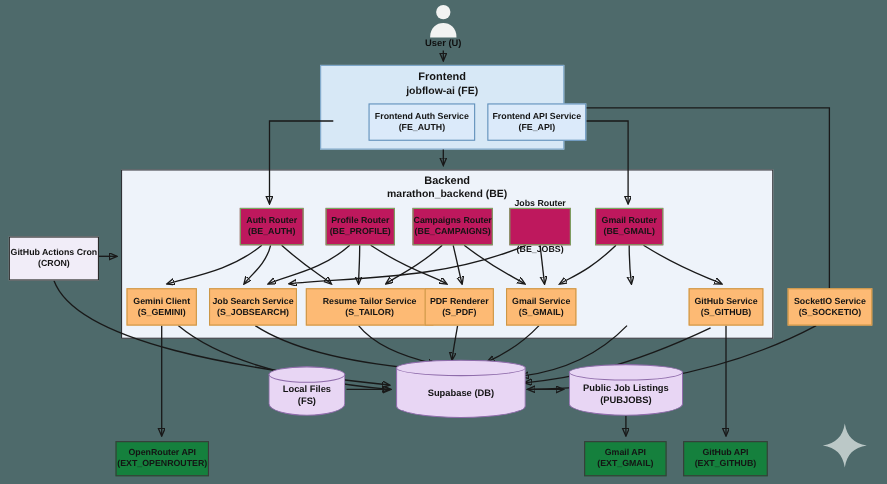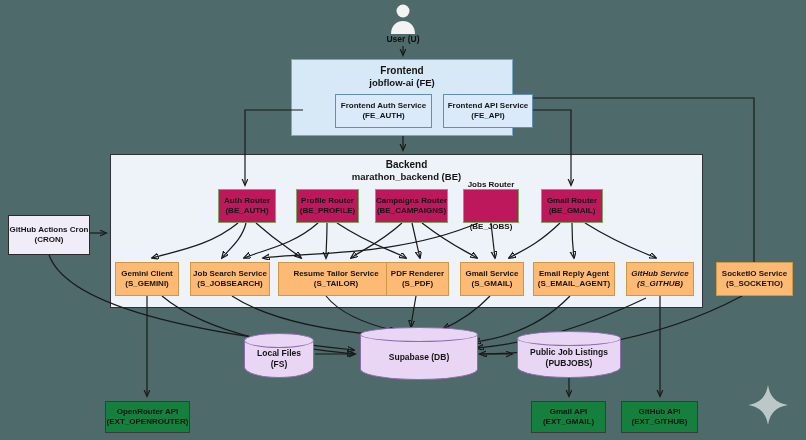--- a/index.html
+++ b/index.html
@@ -160,25 +160,21 @@
     <span>(S_TAILOR)</span>
   </div>
   <div class="node service" style="left:386px;top:262px;width:63px;height:34px;">
     <span>PDF Renderer</span>
     <span>(S_PDF)</span>
   </div>
   <div class="node service" style="left:460px;top:262px;width:64px;height:34px;">
     <span>Gmail Service</span>
     <span>(S_GMAIL)</span>
   </div>
-  <div class="node service" style="left:533px;top:262px;width:82px;height:34px;">
-    <span>Email Reply Agent</span>
-    <span>(S_EMAIL_AGENT)</span>
-  </div>
-  <div class="node service" style="left:626px;top:262px;width:68px;height:34px;font-style:italic;">
+  <div class="node service" style="left:626px;top:262px;width:68px;height:34px;">
     <span>GitHub Service</span>
     <span>(S_GITHUB)</span>
   </div>
   <div class="node service" style="left:716px;top:262px;width:77px;height:34px;">
     <span>SocketIO Service</span>
     <span>(S_SOCKETIO)</span>
   </div>
 
   <div class="cyl" style="left:244px;top:333px;width:70px;height:45px;">
     <div class="cyl-top"></div>

